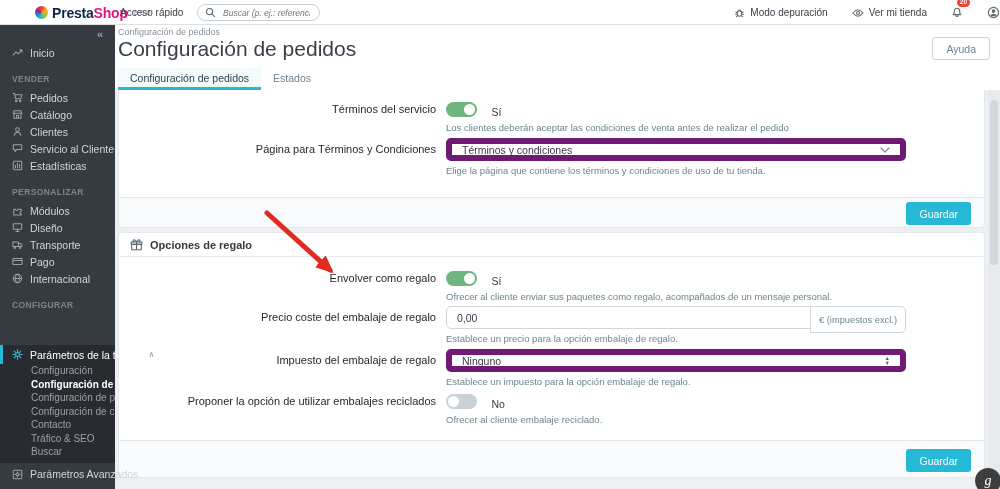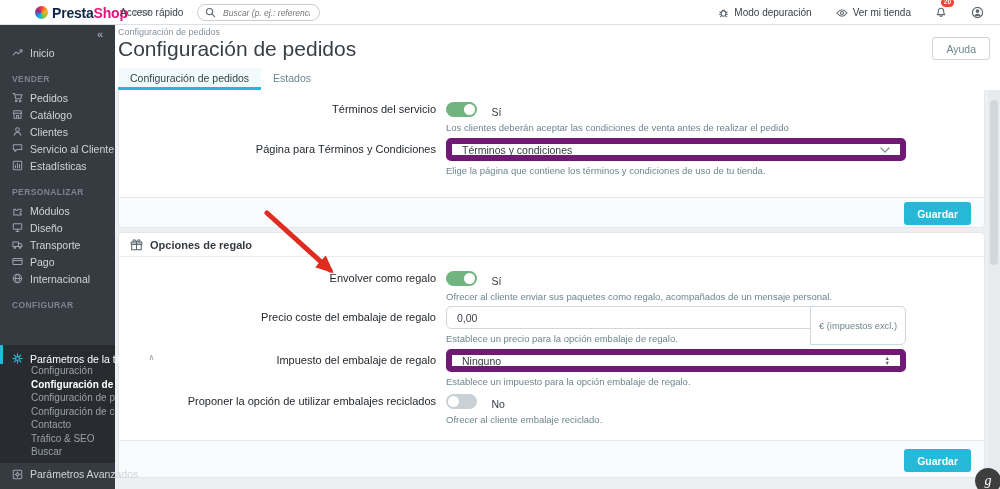--- a/index.html
+++ b/index.html
@@ -10,34 +10,34 @@
   .topbar { position:absolute; top:0; left:0; right:0; height:25px; background:#fff; border-bottom:1px solid #dde1e6; z-index:20; }
   .brand { position:absolute; left:35px; top:0; height:25px; display:flex; align-items:center; gap:4px; }
   .logo-circle { width:13px; height:13px; border-radius:50%; background:conic-gradient(#ef4036,#fbad18,#8dc63f,#00aeef,#92278f,#ef4036); }
   .brand-name { font-size:14px; font-weight:bold; color:#0f2546; letter-spacing:-.2px; }
   .brand-name .pink { color:var(--brand-pink,#e0157a); }
   .version { font-size:7.5px; color:#9aa2a9; margin-left:2px; }
   .quick-access { position:absolute; left:120px; top:0; height:25px; display:flex; align-items:center; gap:16px; font-size:10px; color:#3a4149; cursor:pointer; }
   .caret { font-size:8px; color:#3a4149; }
   .searchbox { position:absolute; left:197px; top:4px; width:123px; height:17px; border:1px solid #c6ccd2; border-radius:9px; background:#fff; display:flex; align-items:center; padding:0 7px; gap:5px; }
   .searchbox input { border:none; outline:none; flex:1; min-width:0; font-size:8.5px; font-style:italic; color:#8a939c; background:transparent; font-family:inherit; }
-  .top-right { position:absolute; right:16px; top:0; height:25px; display:flex; align-items:center; gap:24px; }
+  .top-right { position:absolute; right:0; top:0; height:25px; display:flex; align-items:center; gap:24px; }
   .top-item { display:flex; align-items:center; gap:5px; font-size:10px; color:#3a4149; cursor:pointer; }
   .bell-wrap { position:relative; cursor:pointer; }
   .badge { position:absolute; top:-6px; right:-7px; background:var(--badge,#f44336); color:#fff; font-size:6.5px; font-weight:bold; border-radius:7px; padding:1.5px 3px; line-height:1; }
 
   
   .sidebar { position:absolute; left:0; top:25px; bottom:0; width:115px; background:var(--sidebar-bg,#363a41); z-index:10; }
   .collapse-btn { text-align:right; padding:3px 12px 1px; color:#97a0a6; font-size:11px; font-weight:bold; cursor:pointer; }
   .side-item { display:flex; align-items:center; gap:7px; padding:0 12px; height:17px; font-size:10.5px; color:#cfd5da; cursor:pointer; white-space:nowrap; }
   .side-item svg, .parent-row svg { flex:0 0 auto; }
   .side-title { padding:0 12px; margin-top:13px; height:15px; font-size:8.5px; font-weight:bold; color:#7c868d; letter-spacing:.4px; }
   .home { margin-top:3px; }
   .active-block { background:#282b30; margin-top:2px; padding-bottom:4px; }
-  .parent-row { display:flex; align-items:flex-start; gap:7px; padding:8px 9px; height:19px; font-size:10.5px; color:#fff; border-left:3px solid var(--accent,#25b9d7); cursor:pointer; white-space:nowrap;margin-top:30px; }
+  .parent-row { display:flex; align-items:center; gap:7px; padding:8px 9px; height:19px; font-size:10.5px; color:#fff; border-left:3px solid var(--accent,#25b9d7); cursor:pointer; white-space:nowrap;margin-top:30px; }
   .parent-chevron { margin-left:auto; color:#8a939c; font-size:8px; }
   .child-item { padding:0 6px 0 31px; height:13.5px; line-height:13.5px; font-size:10px; color:#9aa1a8; cursor:pointer; white-space:nowrap; overflow:hidden; }
   .child-item.active { color:#fff; font-weight:bold; }
   .adv-row { margin-top:3px; }
 
   
   .main { position:absolute; left:115px; top:25px; right:0; bottom:0; background:#edeff2; }
   .main-header { position:absolute; top:0; left:0; right:0; height:65px; background:#fff; }
   .breadcrumb { position:absolute; left:3px; top:2px; font-size:9px; color:#87919a; }
   .page-title { position:absolute; left:3px; top:12px; font-size:21px; font-weight:normal; color:#383f46; margin:0; }
@@ -64,26 +64,26 @@
   .tgl { position:relative; display:inline-block; width:31px; height:15px; border-radius:8px; vertical-align:top; cursor:pointer; }
   .tgl .knob { position:absolute; top:2px; width:11px; height:11px; border-radius:50%; background:#fff; }
   .tgl.on { background:var(--toggle-on,#70b580); } .tgl.on .knob { right:2px; }
   .tgl.off { background:#c9d0d6; } .tgl.off .knob { left:2px; }
   .tlabel { display:inline-block; margin-left:10px; font-size:10.5px; color:#363a41; line-height:15px; }
 
   .sel { width:460px; height:23px; border:6px solid #701a75; border-radius:5px; background:#fff; display:flex; align-items:center; justify-content:space-between; padding:0 10px; font-size:10.5px; color:#363a41; cursor:pointer; }
   .updown { display:flex; flex-direction:column; font-size:5.5px; line-height:4.5px; color:#5a6268; }
   .igroup { display:flex; width:460px; }
   .igroup input { flex:1; min-width:0; height:23px; border:1px solid #cfd6dc; border-radius:5px 0 0 5px; padding:0 10px; font-size:10.5px; color:#363a41; font-family:inherit; outline:none; }
-  .iaddon { display:flex; align-items:center; margin-left:-1px; height:39px; padding:0 8px; border:1px solid #cfd6dc; border-radius:0 5px 5px 0; background:#fff; color:#6c868e; font-size:9.3px; white-space:nowrap; }
+  .iaddon { display:flex; align-items:center; margin-left:-1px; height:27px; padding:0 8px; border:1px solid #cfd6dc; border-radius:0 5px 5px 0; background:#fff; color:#6c868e; font-size:9.3px; white-space:nowrap; }
 
   .pfooter { position:absolute; left:-1px; right:-1px; background:#fafbfc; border:1px solid #e4e8ec; border-radius:0 0 4px 4px; }
   .pfooter1 { top:107px; height:31px; }
   .pfooter2 { top:207px; height:38px; }
-  .save-btn { position:absolute; right:13px; height:23px; padding:0 13px; background:var(--accent,#25b9d7); border:none; border-radius:3px; color:#fff; font-size:10.5px; font-weight:bold; font-family:inherit; cursor:pointer; }
+  .save-btn { position:absolute; right:13px; height:23px; padding:0 13px; background:var(--accent,#25b9d7); border:none; border-radius:3px; color:#fff; font-size:10.5px; font-weight:normal; font-family:inherit; cursor:pointer; }
   .pfooter1 .save-btn { top:4px; } .pfooter2 .save-btn { top:8px; }
 
   .scroll-track { position:absolute; right:0; top:0; bottom:0; width:12px; background:#e8ebee; }
   .scroll-thumb { position:absolute; left:2px; right:2px; top:10px; height:165px; border-radius:4px; background:#d2d7dc; cursor:pointer; }
 
   .profiler { position:absolute; left:975px; top:468px; width:26px; height:26px; border-radius:50%; background:#3e3e3e; color:#fff; display:flex; align-items:center; justify-content:center; font-family:"Liberation Serif", serif; font-style:italic; font-size:14px; z-index:30; cursor:pointer; }
   .arrow-overlay { position:absolute; left:0; top:0; z-index:40; pointer-events:none; }
 </style>
 </head>
 <body>

